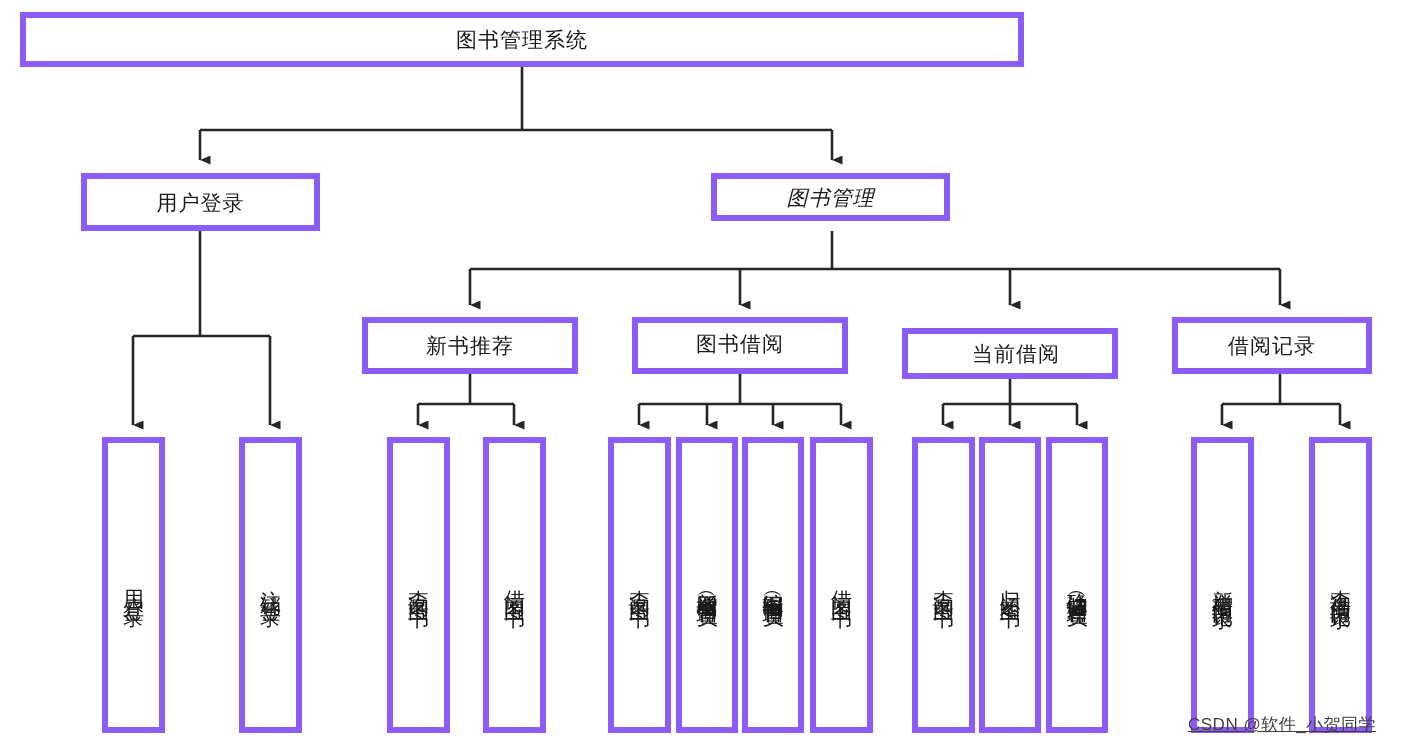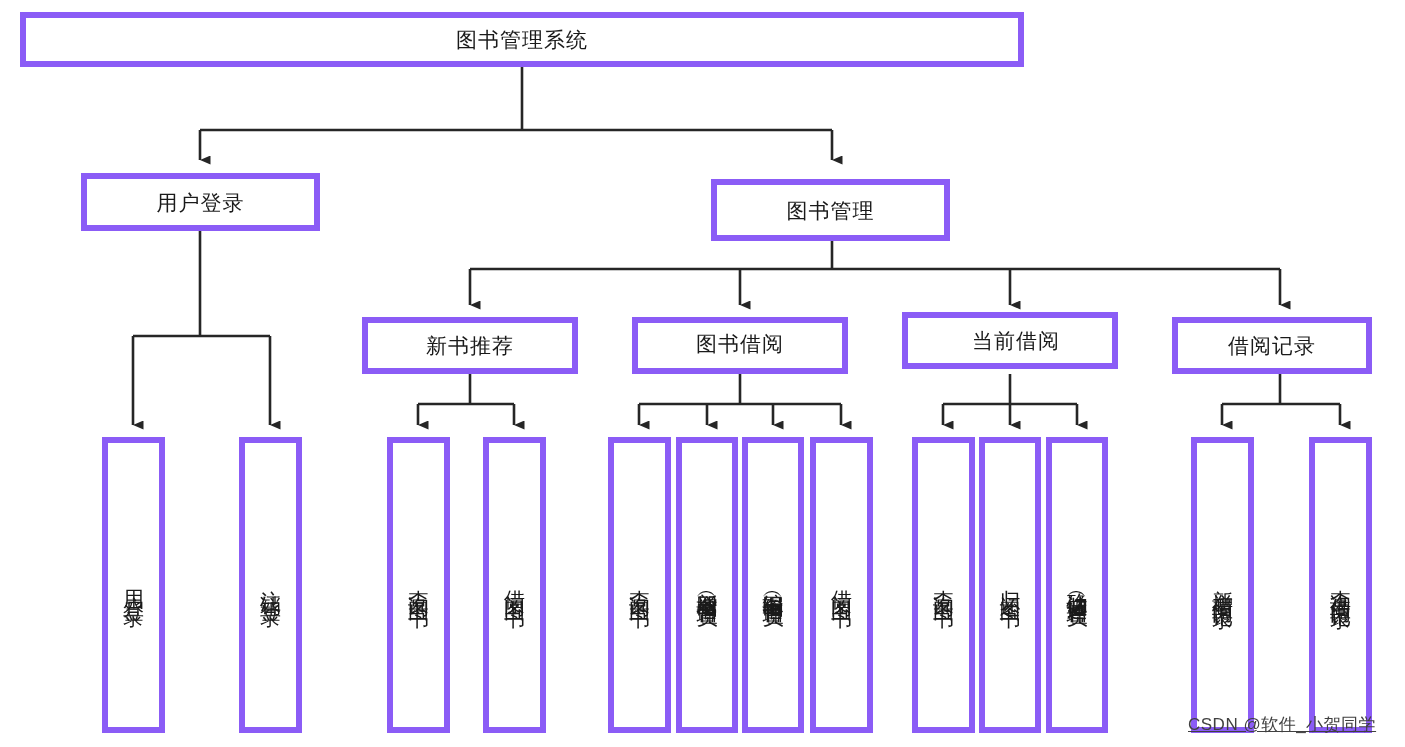--- a/index.html
+++ b/index.html
@@ -119,31 +119,31 @@
     </g>
   </svg>
 
   <div class="node-box" style="left:20px; top:12px; width:1004px; height:55px;">
     <span class="node-label-h">图书管理系统</span>
   </div>
 
   <div class="node-box" style="left:81px; top:173px; width:239px; height:58px;">
     <span class="node-label-h">用户登录</span>
   </div>
-  <div class="node-box" style="left:711px; top:179px; width:239px; height:62px;">
+  <div class="node-box" style="left:711px; top:173px; width:239px; height:48px;font-style:italic;">
     <span class="node-label-h">图书管理</span>
   </div>
 
   <div class="node-box" style="left:362px; top:317px; width:216px; height:57px;">
     <span class="node-label-h">新书推荐</span>
   </div>
   <div class="node-box" style="left:632px; top:317px; width:216px; height:57px;font-family:Liberation Mono, monospace;">
     <span class="node-label-h">图书借阅</span>
   </div>
-  <div class="node-box" style="left:902px; top:312px; width:216px; height:57px;padding-left:12px;">
+  <div class="node-box" style="left:902px; top:328px; width:216px; height:51px;padding-left:12px;">
     <span class="node-label-h">当前借阅</span>
   </div>
   <div class="node-box" style="left:1172px; top:317px; width:200px; height:57px;">
     <span class="node-label-h">借阅记录</span>
   </div>
 
   <div class="node-box" style="left:102px; top:437px; width:63px; height:296px;">
     <span class="node-label-v">用户登录</span>
   </div>
   <div class="node-box" style="left:239px; top:437px; width:63px; height:296px;">

